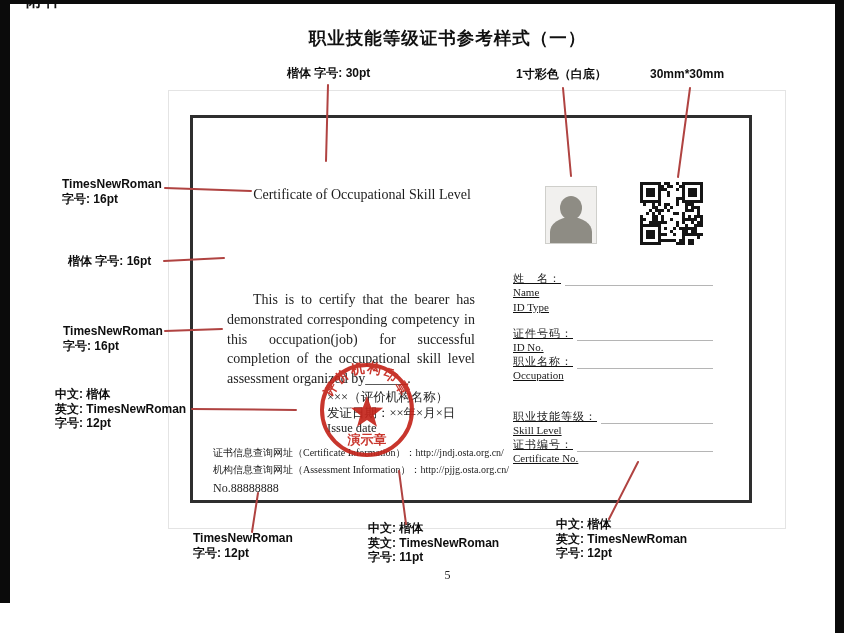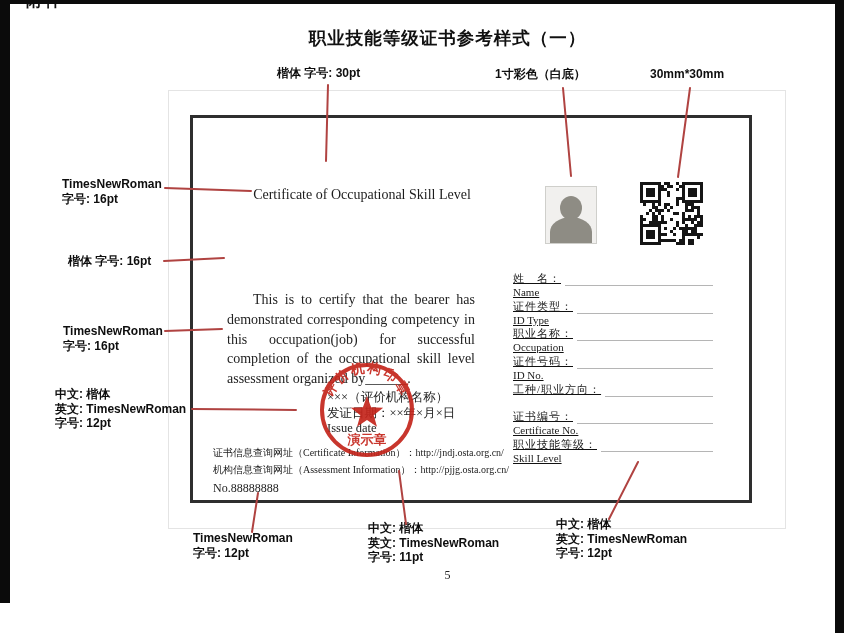--- a/index.html
+++ b/index.html
@@ -80,24 +80,24 @@
       <line x1="165" y1="188" x2="251" y2="191"></line>
       <line x1="164" y1="261" x2="224" y2="258"></line>
       <line x1="165" y1="331" x2="222" y2="329"></line>
       <line x1="192" y1="409" x2="296" y2="410"></line>
       <line x1="258" y1="493" x2="252" y2="532"></line>
       <line x1="399" y1="471" x2="406" y2="524"></line>
       <line x1="638" y1="462" x2="609" y2="519"></line>
     </g>
   </svg>
 
-  <div class="co" style="left:277px;top:66px;text-align:center;">
+  <div class="co" style="left:287px;top:66px;text-align:center;">
       <div>楷体 字号: 30pt</div>
     </div>
-  <div class="co" style="left:495px;top:67px;">
+  <div class="co" style="left:516px;top:67px;">
       <div>1寸彩色（白底）</div>
     </div>
   <div class="co" style="left:650px;top:67px;">
       <div>30mm*30mm</div>
     </div>
   <div class="co" style="left:62px;top:177px;">
     <div>TimesNewRoman</div>
       <div>字号: 16pt</div>
   </div>
   <div class="co" style="left:68px;top:254px;">
@@ -390,60 +390,52 @@
 
     <div class="fields">
       <div class="field">
         <div class="frow">
             <span class="fcn">姓　名：</span>
             <span class="fline"></span>
           </div>
         <div class="fen">Name</div>
       </div>
       <div class="field">
+        <div class="fen">ID Type</div>
+      </div>
+      <div class="field">
         <div class="frow">
-            <span class="fcn">证件类型：</span>
+            <span class="fcn">证件号码：</span>
             <span class="fline"></span>
           </div>
-        <div class="fen">ID Type</div>
+        <div class="fen">ID No.</div>
       </div>
       <div class="field">
         <div class="frow">
             <span class="fcn">职业名称：</span>
             <span class="fline"></span>
           </div>
         <div class="fen">Occupation</div>
       </div>
       <div class="field">
+      </div>
+      <div class="field">
         <div class="frow">
-            <span class="fcn">证件号码：</span>
+            <span class="fcn">职业技能等级：</span>
             <span class="fline"></span>
           </div>
-        <div class="fen">ID No.</div>
-      </div>
-      <div class="field">
-        <div class="frow">
-            <span class="fcn">工种/职业方向：</span>
-            <span class="fline"></span>
-          </div>
+        <div class="fen">Skill Level</div>
       </div>
       <div class="field">
         <div class="frow">
             <span class="fcn">证书编号：</span>
             <span class="fline"></span>
           </div>
         <div class="fen">Certificate No.</div>
       </div>
-      <div class="field">
-        <div class="frow">
-            <span class="fcn">职业技能等级：</span>
-            <span class="fline"></span>
-          </div>
-        <div class="fen">Skill Level</div>
-      </div>
     </div>
   </div>
 
   <div class="pageno">5</div>
 
   <div class="bar bar-top"></div>
   <div class="bar bar-left"></div>
   <div class="bar bar-right"></div>
 </div>
 

